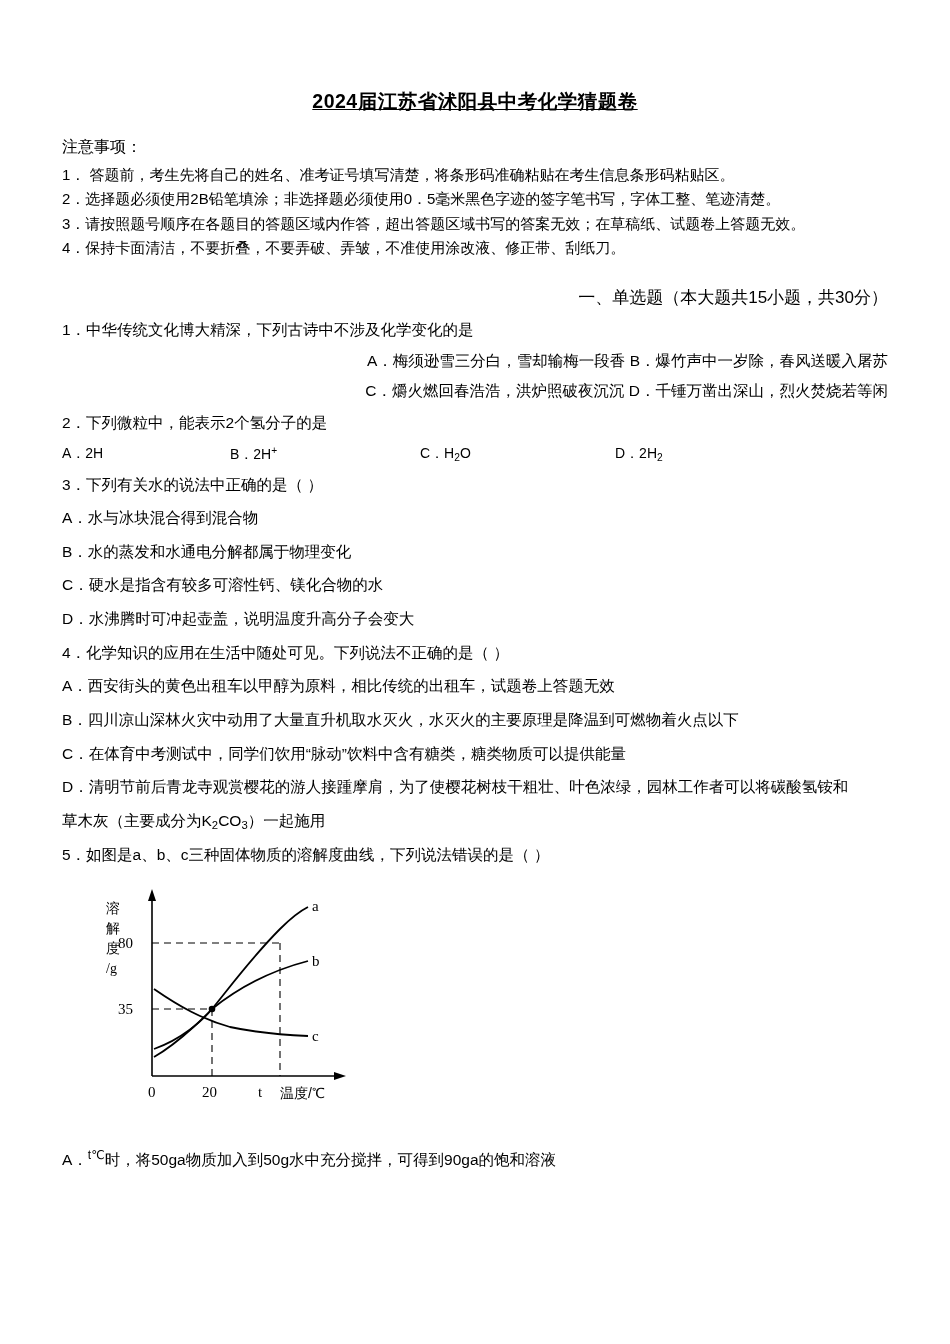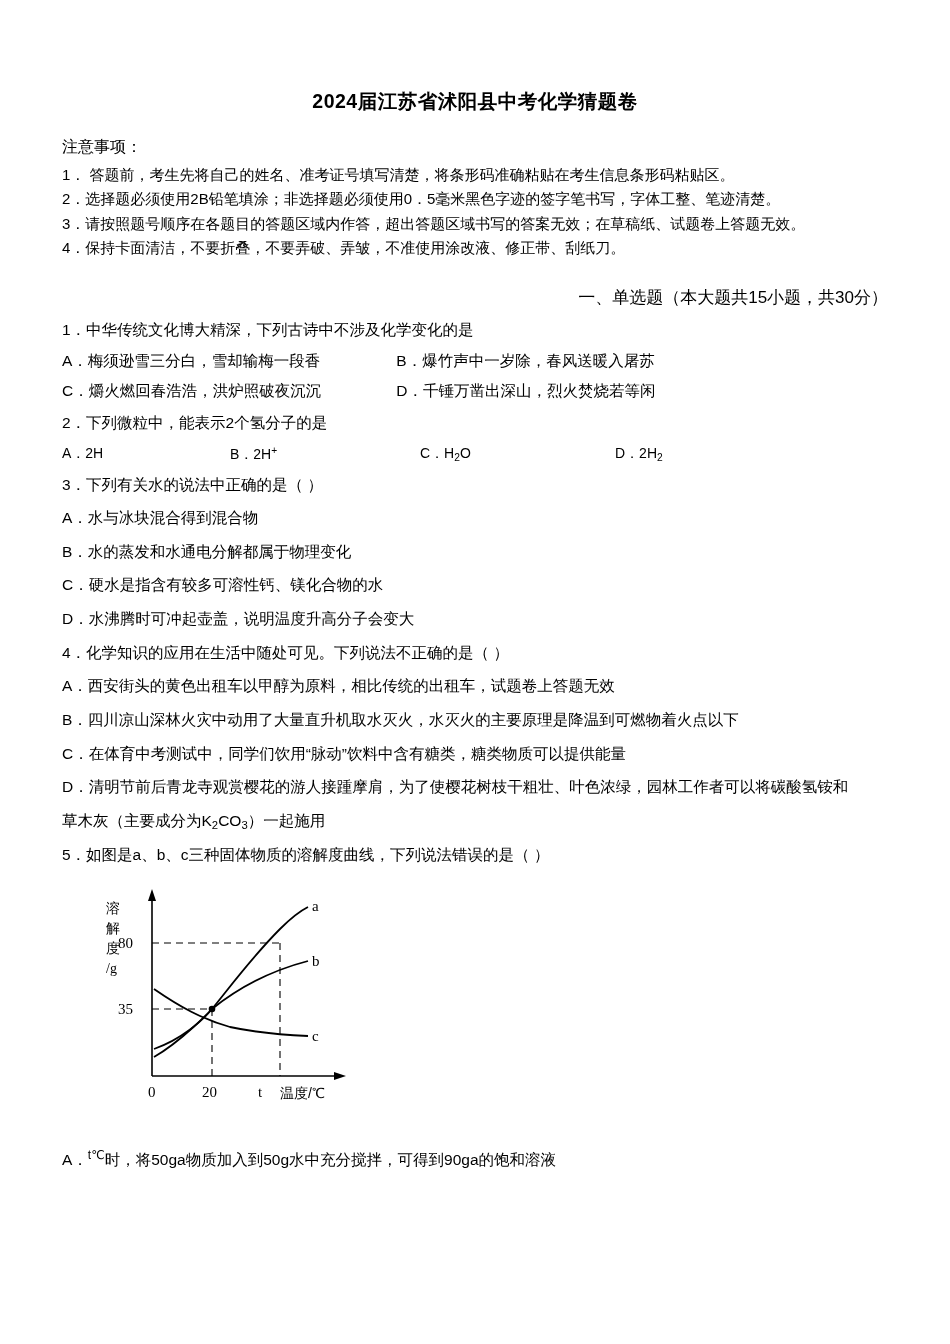--- a/index.html
+++ b/index.html
@@ -21,20 +21,21 @@
     padding: 88px 62px 40px 62px;
     position: relative;
   }
   .doc-title {
     text-align: center;
     font-size: 19.5px;
     font-weight: bold;
     font-family: "Liberation Sans", "DejaVu Sans", sans-serif;
     letter-spacing: 0.5px;
     margin: 0 0 22px 0;
+    text-decoration: underline;
   }
   .notice-head {
     font-size: 16px;
     font-family: Liberation Serif, serif;
     margin: 0 0 5px 0;
   }
   .notice-line {
     font-size: 15px;
     font-family: "Liberation Sans", "DejaVu Sans", sans-serif;
     line-height: 1.62;
@@ -58,20 +59,21 @@
     font-family: "Liberation Sans", "DejaVu Sans", sans-serif;
     line-height: 1.6;
     margin: 9px 0 4px 0;
   }
   .opt-row {
     display: block;
     font-size: 15.5px;
     font-family: "Liberation Sans", "DejaVu Sans", sans-serif;
     margin: 9px 0 4px 0;
     white-space: nowrap;
+    text-align: right;
   }
   .opt-inline {
     display: inline-block;
   }
   .opt-cols {
     display: flex;
     margin: 10px 0 4px 0;
     font-size: 14px;
     font-family: "Liberation Sans", "DejaVu Sans", sans-serif;
   }

